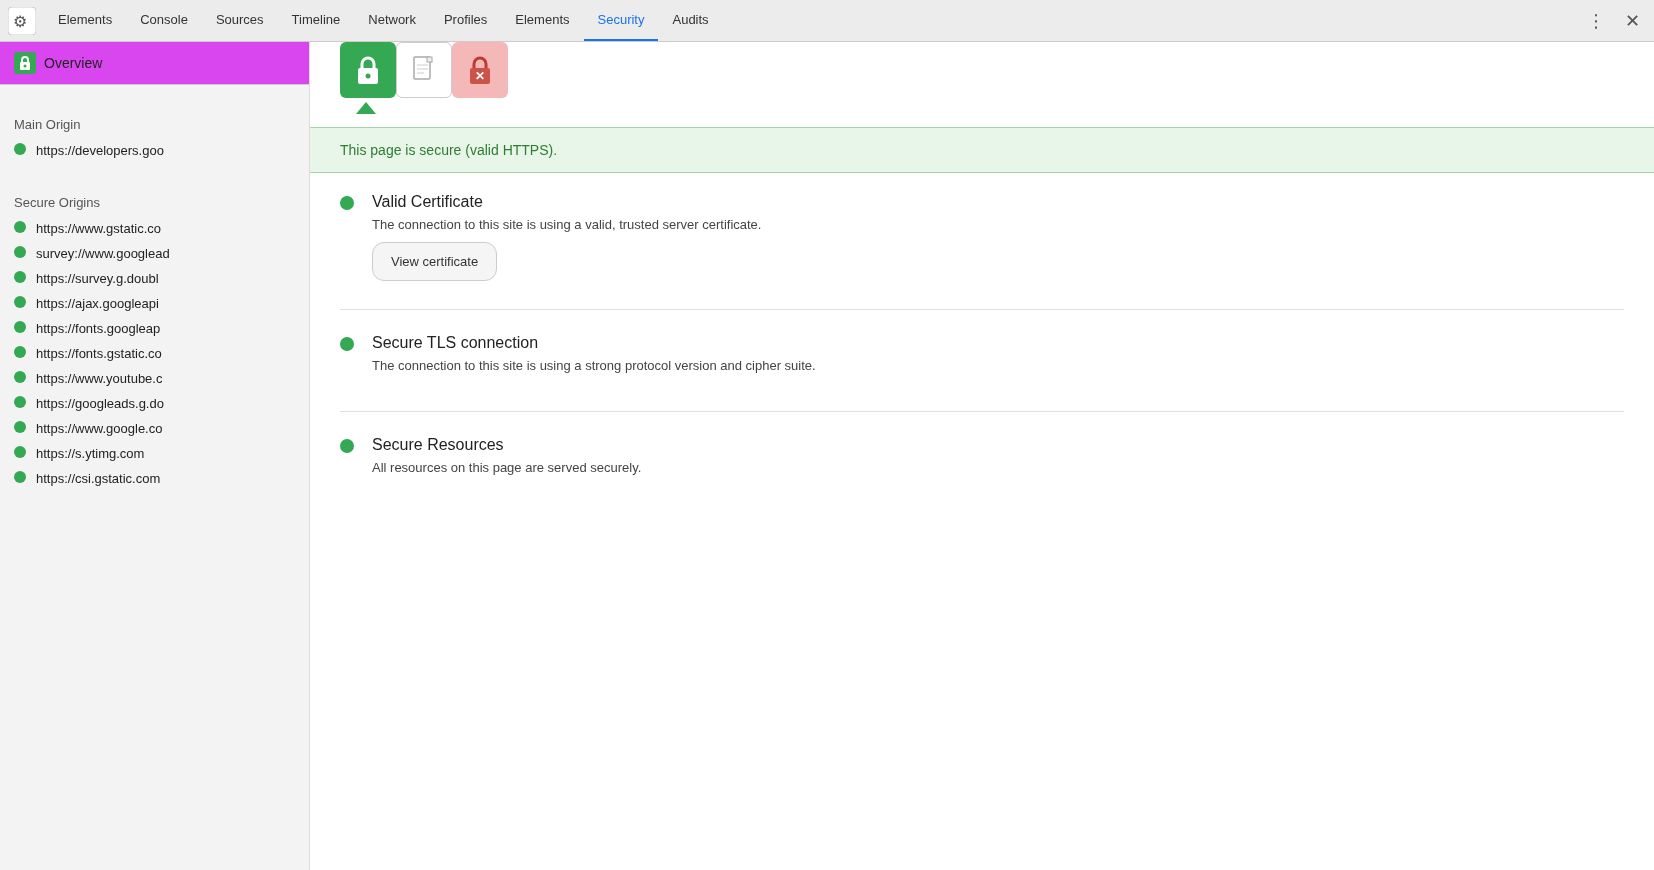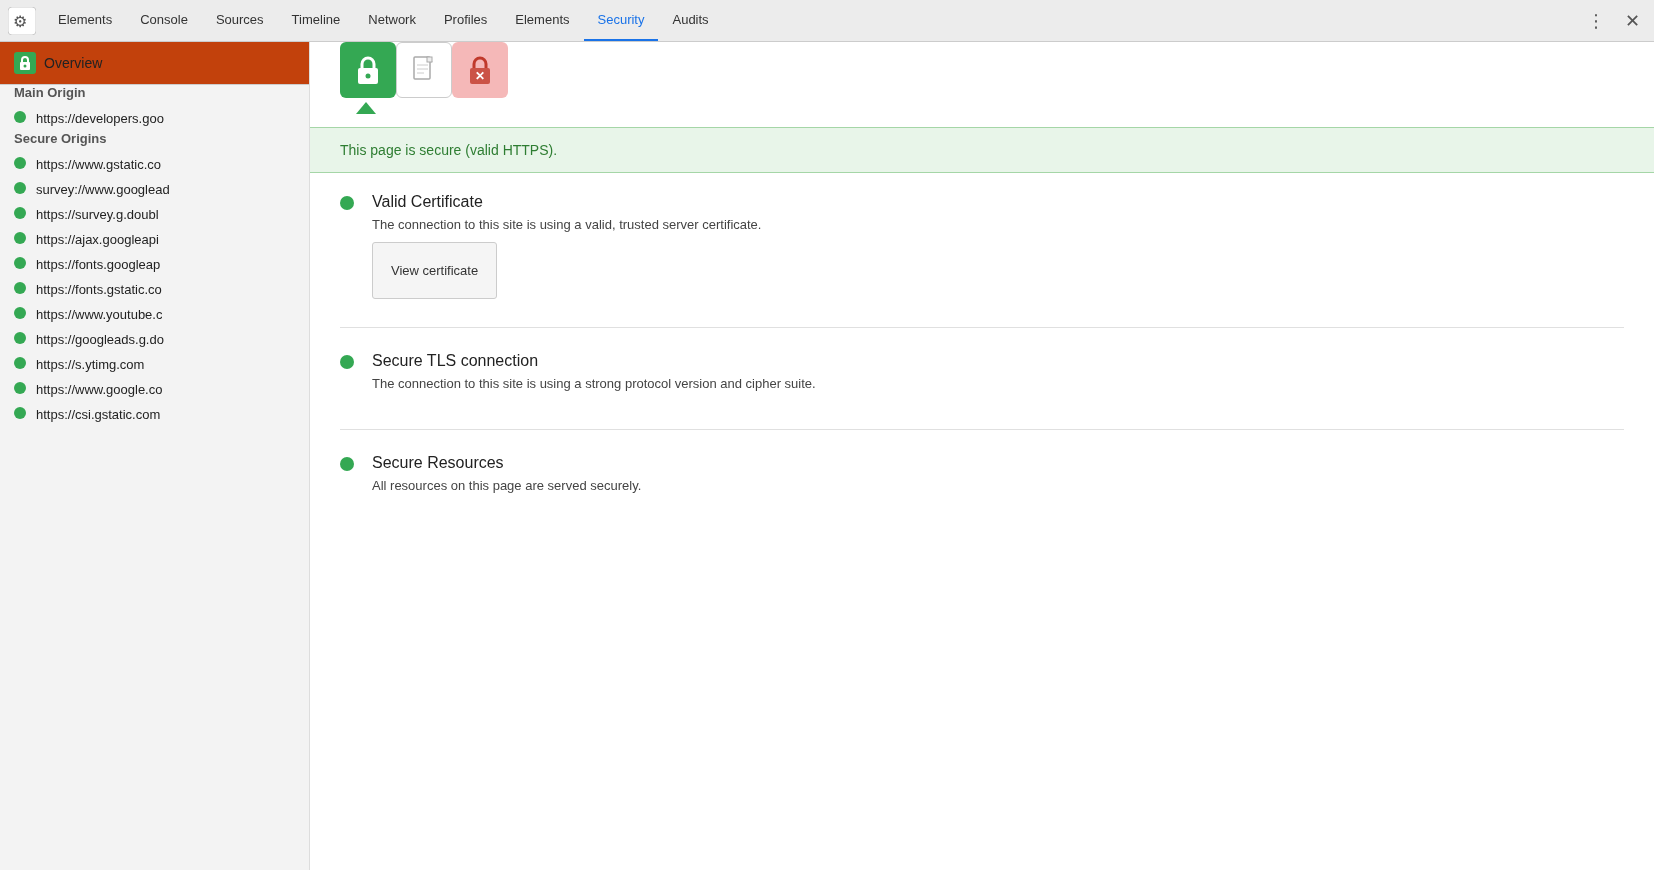--- a/index.html
+++ b/index.html
@@ -78,21 +78,21 @@
       width: 310px;
       border-right: 1px solid #ddd;
       background: #f3f3f3;
       overflow-y: auto;
       flex-shrink: 0;
     }
     .sidebar-overview {
       display: flex;
       align-items: center;
       padding: 10px 14px;
-      background: #c2410c;
+      background: #d946ef;
       border-bottom: 1px solid #ccc;
       cursor: pointer;
     }
     .overview-icon {
       width: 22px;
       height: 22px;
       background: #34a853;
       border-radius: 3px;
       display: flex;
       align-items: center;
@@ -101,22 +101,22 @@
       flex-shrink: 0;
     }
     .overview-label {
       font-size: 14px;
       font-weight: 500;
       color: #222;
     }
     .sidebar-section-label {
       font-size: 13px;
       color: #555;
-      padding: 0 14px 6px 14px;
-      font-weight: 700;
+      padding: 32px 14px 6px 14px;
+      font-weight: 400;
     }
     .sidebar-item {
       display: flex;
       align-items: flex-start;
       padding: 5px 14px;
       cursor: pointer;
     }
     .green-dot {
       width: 12px;
       height: 12px;
@@ -229,22 +229,22 @@
       margin-bottom: 6px;
     }
     .security-item-desc {
       font-size: 13px;
       color: #444;
       margin-bottom: 10px;
     }
     .view-cert-btn {
       background: #f5f5f5;
       border: 1px solid #ccc;
-      border-radius: 3px;
-      padding: 20px 18px;
+      border-radius: 12px;
+      padding: 11px 18px;
       font-size: 13px;
       color: #333;
       cursor: pointer;
     }
     .divider-line {
       border: none;
       border-top: 1px solid #e0e0e0;
       margin: 0 0 24px 0;
     }
   </style>
@@ -328,25 +328,25 @@
     <div class="sidebar-item">
       <div class="green-dot"></div>
       <span class="sidebar-item-text">https://www.youtube.c</span>
     </div>
     <div class="sidebar-item">
       <div class="green-dot"></div>
       <span class="sidebar-item-text">https://googleads.g.do</span>
     </div>
     <div class="sidebar-item">
       <div class="green-dot"></div>
+      <span class="sidebar-item-text">https://www.google.co</span>
+    </div>
+    <div class="sidebar-item">
+      <div class="green-dot"></div>
       <span class="sidebar-item-text">https://s.ytimg.com</span>
-    </div>
-    <div class="sidebar-item">
-      <div class="green-dot"></div>
-      <span class="sidebar-item-text">https://www.google.co</span>
     </div>
     <div class="sidebar-item">
       <div class="green-dot"></div>
       <span class="sidebar-item-text">https://csi.gstatic.com</span>
     </div>
   </div>
 
   <div class="content">
 
 

